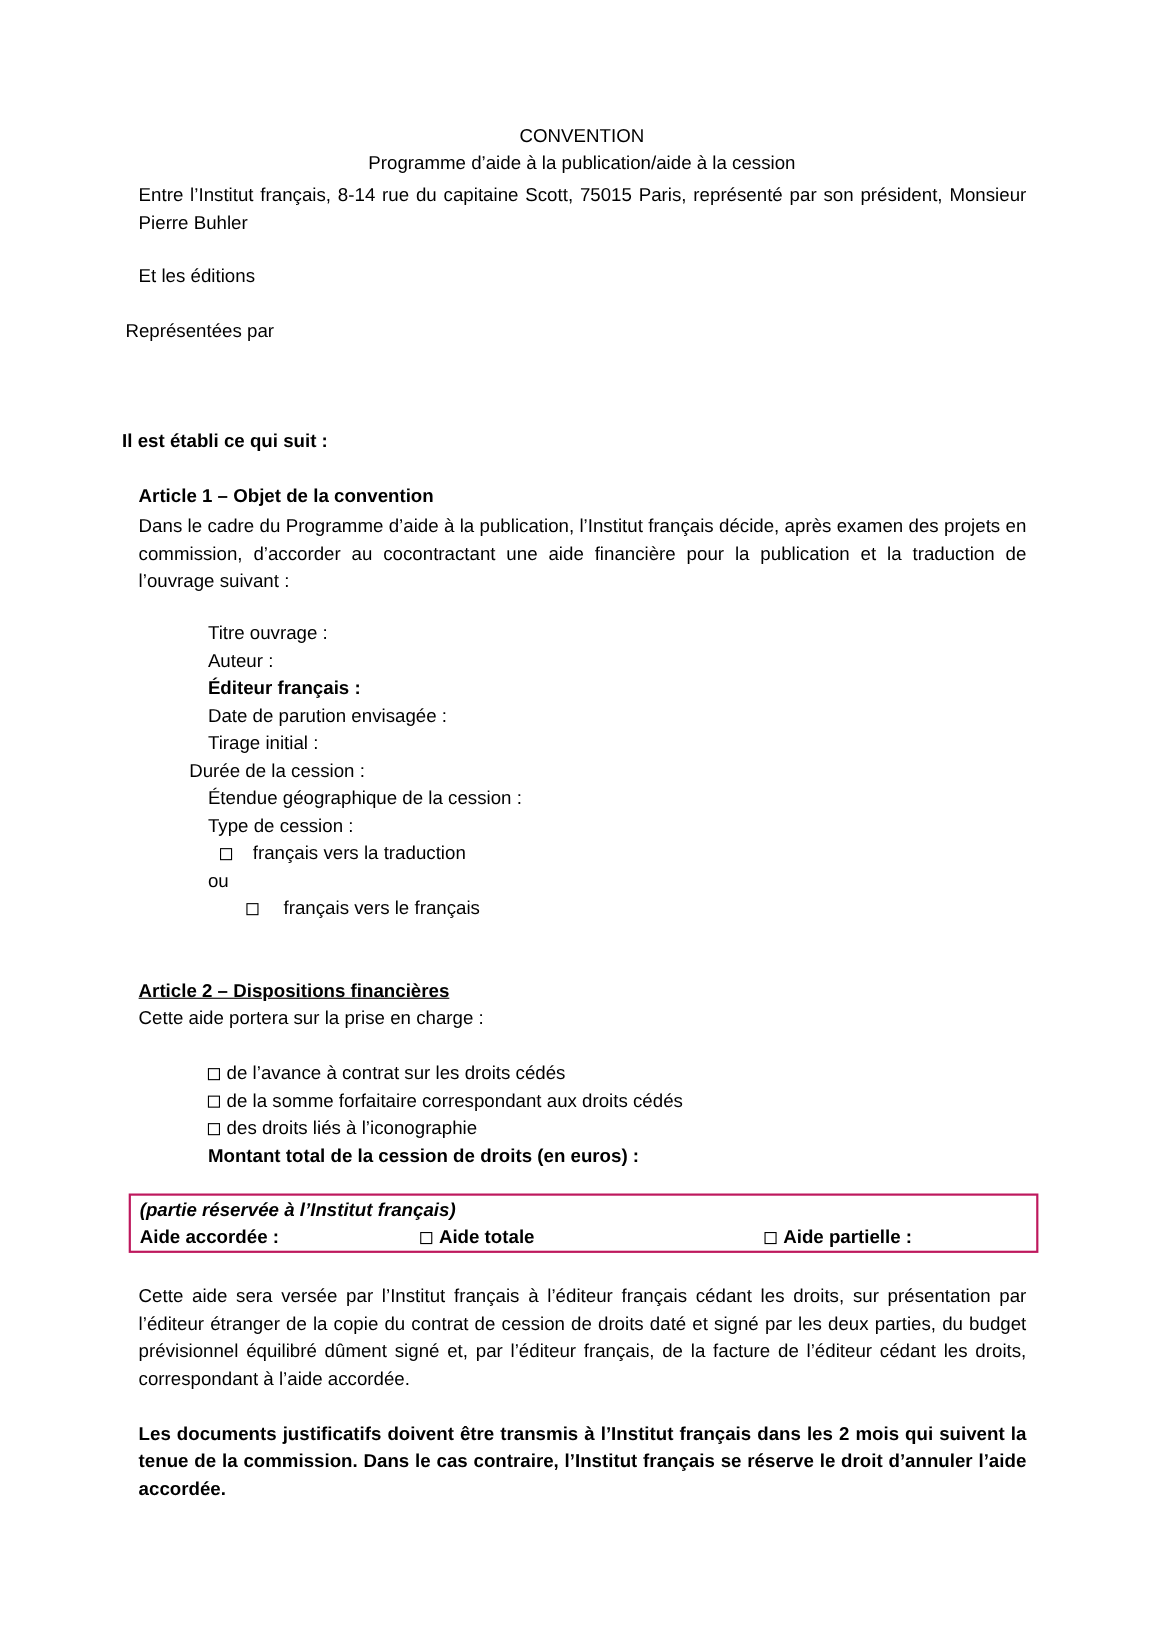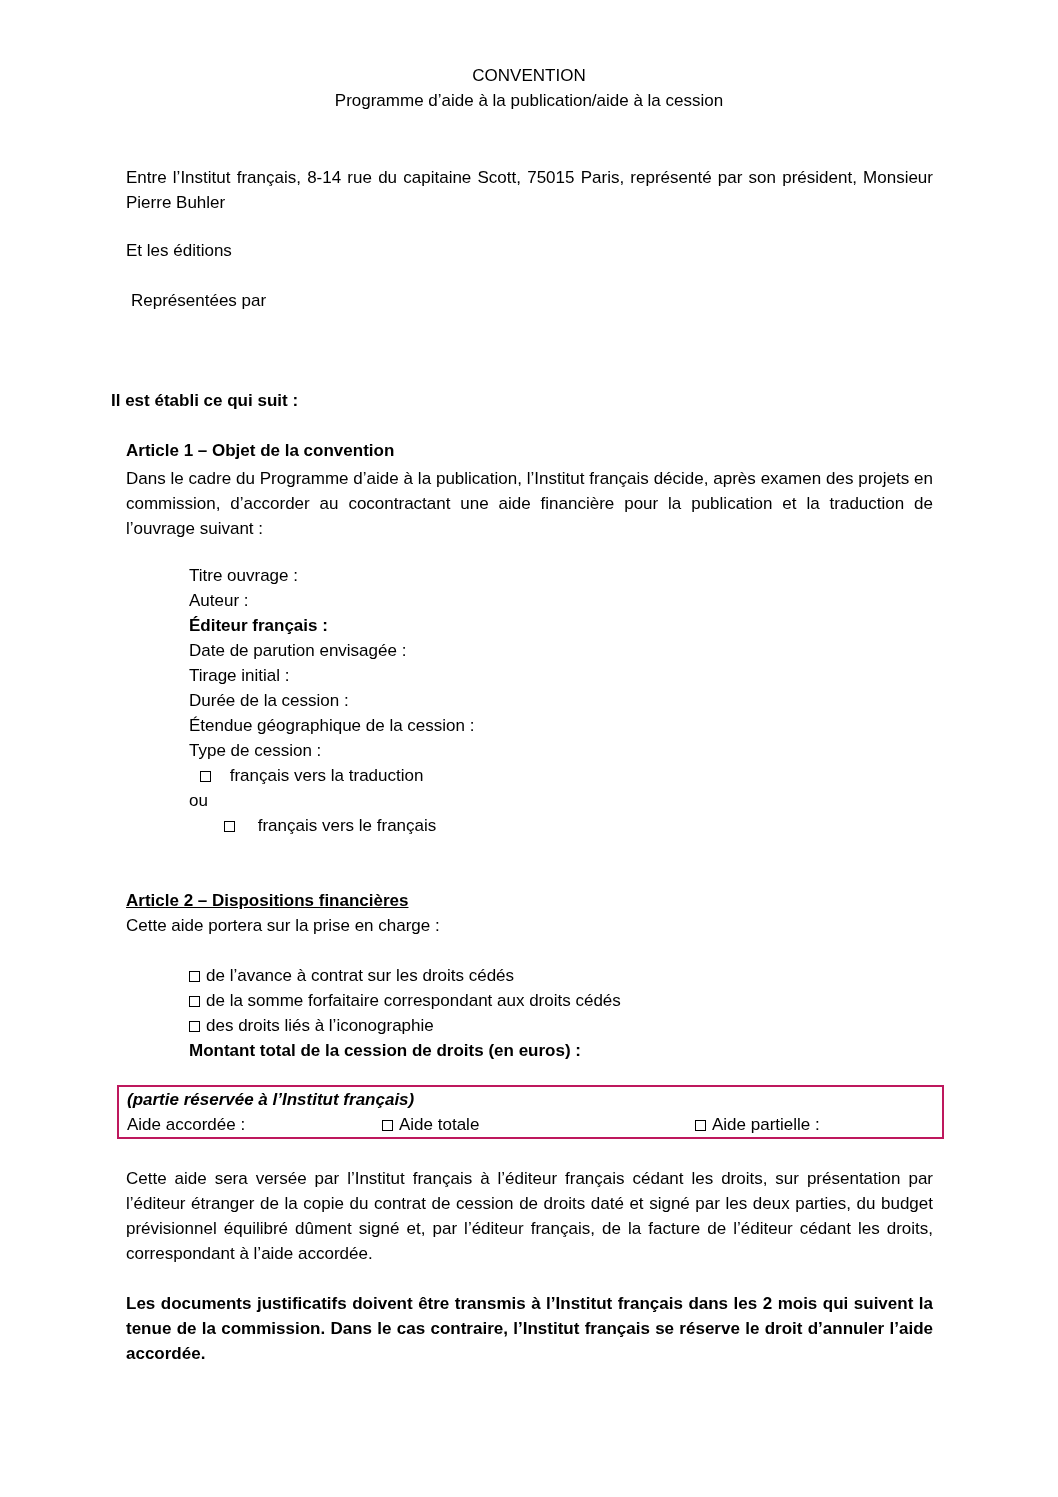--- a/index.html
+++ b/index.html
@@ -1,46 +1,46 @@
 <!DOCTYPE html>
 <html><head>
   <meta charset="utf-8">
   <style>
     html, body { margin: 0; padding: 0; background: #ffffff; }
     body { width: 1058px; height: 1497px; position: relative; overflow: hidden;
            font-family: "Liberation Sans", sans-serif; color: #000; font-size: 17px; }
     .abs { position: absolute; white-space: nowrap; }
-    .title { left: 0; width: 1058px; text-align: center; }
+    .title { left: 0; width: 1058px; text-align: center; margin-top: 48px; }
     .just { left: 126px; width: 807px; white-space: normal; text-align: justify; line-height: 25px; }
     .bold { font-weight: bold; }
     .box { display: inline-block; width: 11px; height: 11px; border: 1.5px solid #000; vertical-align: -1px; margin-right: 6px; box-sizing: border-box; }
     .tbl { position: absolute; left: 117px; top: 1085px; width: 827px; height: 54px; border: 2px solid #be185d; box-sizing: border-box; }
     .tbl .row1 { position: absolute; left: 8px; top: 3px; font-style: italic; font-weight: bold; }
-    .tbl .row2 { position: absolute; top: 28px; }
+    .tbl .row2 { position: absolute; top: 28px; font-weight: bold; }
   </style>
 </head>
 <body>
 
 <div class="abs title" style="top:66px;">CONVENTION</div>
 <div class="abs title" style="top:91px;">Programme d’aide à la publication/aide à la cession</div>
 
 <div class="abs just" style="top:165px;">Entre l’Institut français, 8-14 rue du capitaine Scott, 75015 Paris, représenté par son président, Monsieur Pierre Buhler</div>
 <div class="abs" style="left:126px; top:241px;">Et les éditions</div>
-<div class="abs" style="left:131px; top:291px;">Représentées par</div>
+<div class="abs" style="left:114px; top:291px;">Représentées par</div>
 <div class="abs" style="left:111px; top:391px;font-weight:bold;">Il est établi ce qui suit :</div>
 
 <div class="abs bold" style="left:126px; top:441px;">Article 1 – Objet de la convention</div>
 <div class="abs just" style="top:466px;">Dans le cadre du Programme d’aide à la publication, l’Institut français décide, après examen des projets en commission, d’accorder au cocontractant une aide financière pour la publication et la traduction de l’ouvrage suivant :</div>
 
 <div class="abs" style="left:189px; top:566px;">Titre ouvrage :</div>
 <div class="abs" style="left:189px; top:591px;">Auteur :</div>
 <div class="abs" style="left:189px; top:616px;font-weight:bold;">Éditeur français :</div>
 <div class="abs" style="left:189px; top:641px;">Date de parution envisagée :</div>
 <div class="abs" style="left:189px; top:666px;">Tirage initial :</div>
-<div class="abs" style="left:189px; top:691px;">Durée de la cession :</div>
+<div class="abs" style="left:172px; top:691px;">Durée de la cession :</div>
 <div class="abs" style="left:189px; top:716px;">Étendue géographique de la cession :</div>
 <div class="abs" style="left:189px; top:741px;">Type de cession :</div>
 
 <div class="abs" style="left:200px; top:766px;">
   <span class="box"></span>
   <span style="margin-left:8px;">français vers la traduction</span>
 </div>
 <div class="abs" style="left:189px; top:791px;">ou</div>
 <div class="abs" style="left:196px; top:816px;padding-left:28px;">
   <span class="box"></span>

